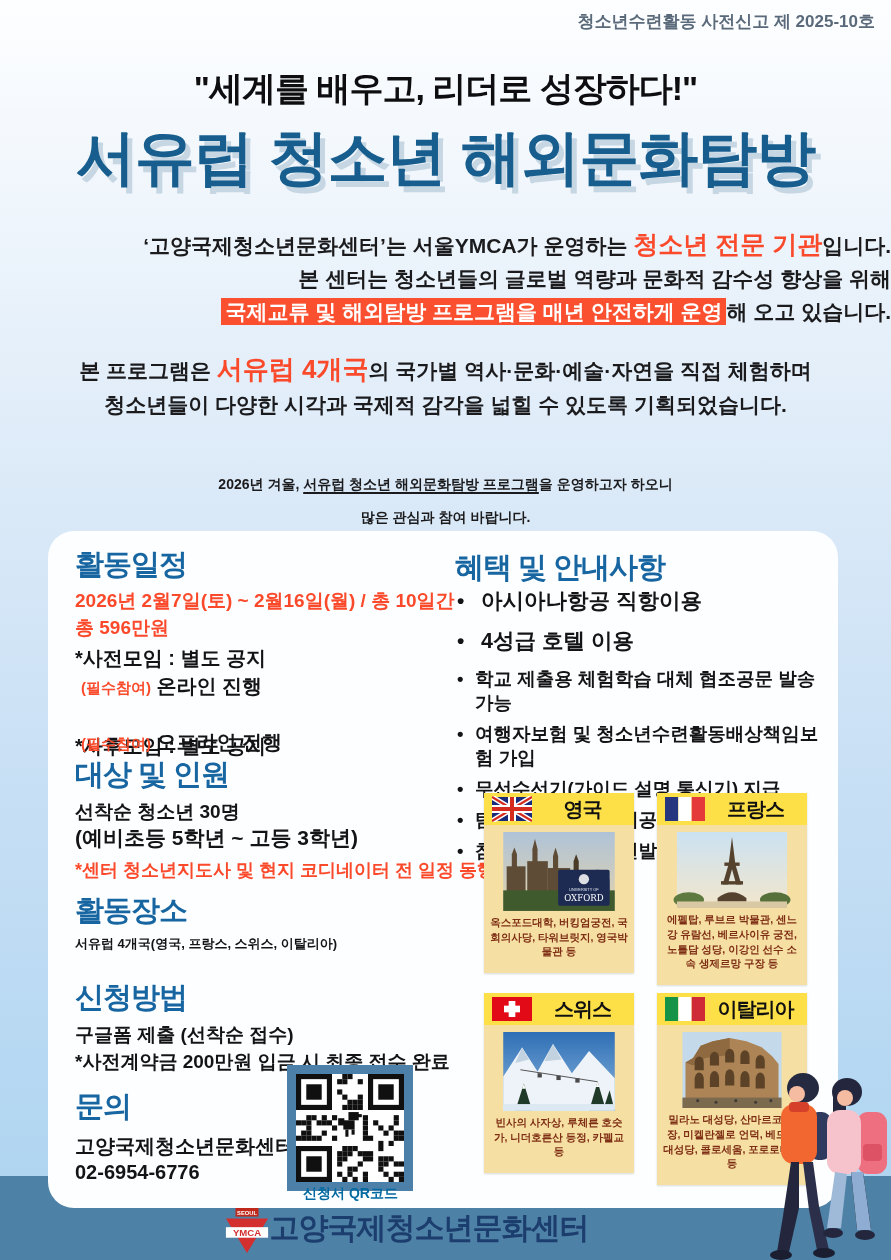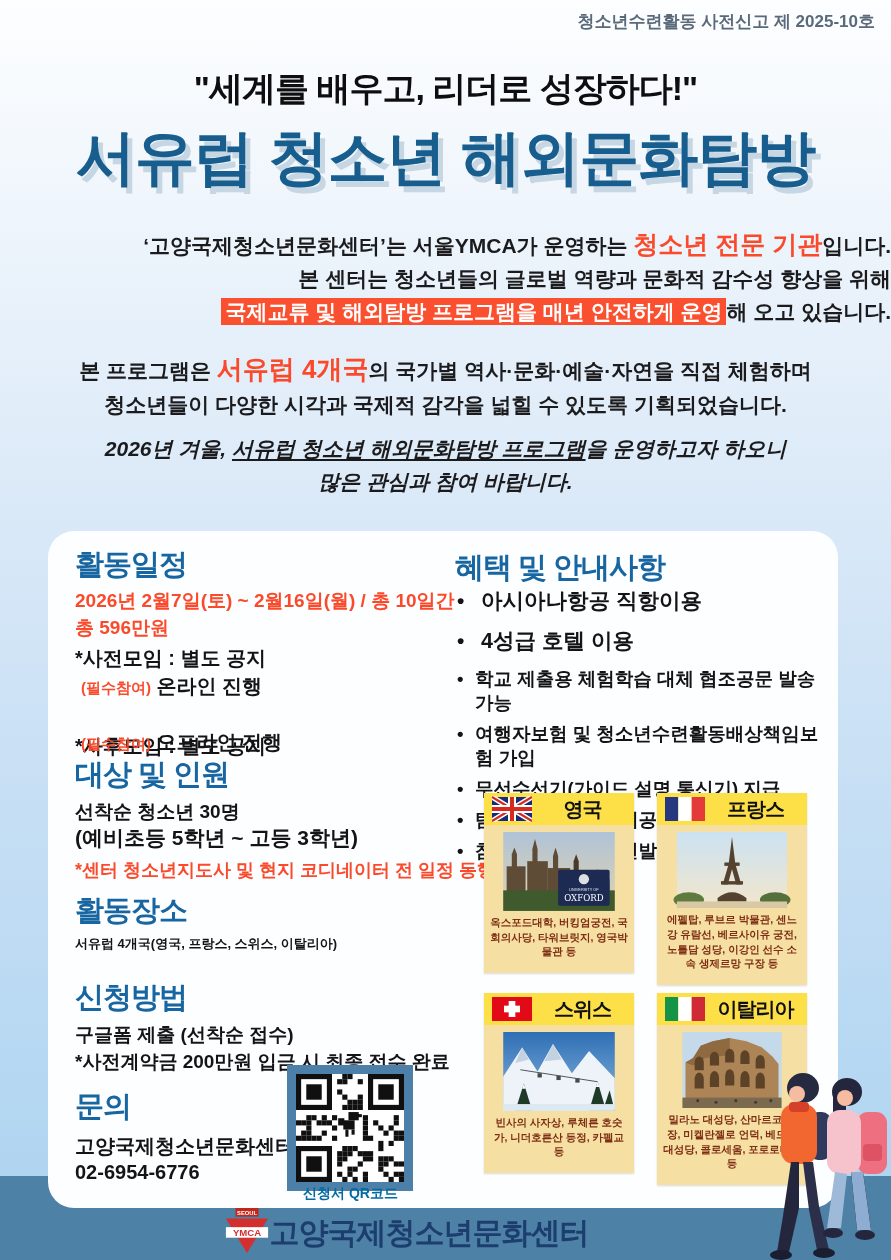--- a/index.html
+++ b/index.html
@@ -7,28 +7,28 @@
   #poster{position:relative;width:891px;height:1260px;overflow:hidden;
     background:linear-gradient(180deg,#FDFEFF 0%,#F0F6FC 15%,#DCEAF8 38%,#C5DEF4 65%,#ABD3F0 100%);}
   
   .notice{position:absolute;top:10px;right:16px;font-size:17px;font-weight:700;color:#5A6A7A;}
   .subtitle{position:absolute;top:66px;left:0;width:100%;text-align:center;font-size:34px;font-weight:800;color:#0E0E10;letter-spacing:-1px;}
   .main-title{position:absolute;top:118px;left:0;width:100%;text-align:center;font-size:60px;font-weight:900;color:#175E8E;letter-spacing:-1px;text-shadow:5px 6px 0 #C6D6E2;}
   
   .intro{position:absolute;left:0;width:100%;text-align:center;color:#1B1B1D;font-weight:600;}
   .intro.p1{top:228px;font-size:21px;line-height:33px;text-align:right;}
   .intro.p2{top:352px;font-size:21px;line-height:34px;}
-  .intro.p3{top:432px;font-size:21px;line-height:33px;font-style:italic;}
+  .intro.p3{top:468px;font-size:14px;line-height:33px;}
   .em-orange{color:#FB4A2B;font-weight:800;font-size:25px;}
   .em-orange.big{font-size:26px;}
   .hl{background:#FB5030;color:#FFFFFF;font-weight:700;padding:2px 4px;}
   .u-bold{font-weight:800;text-decoration:underline;text-decoration-thickness:2px;text-underline-offset:3px;}
   
   .footer-band{position:absolute;left:0;top:1176px;width:891px;height:84px;background:#4E81A6;z-index:1;}
-  .footer-row{position:absolute;left:0;top:1208px;width:812px;display:flex;justify-content:center;align-items:flex-end;z-index:3;}
+  .footer-row{position:absolute;left:0;top:1208px;width:812px;display:flex;justify-content:center;align-items:flex-start;z-index:3;}
   .footer-name{font-size:30px;font-weight:800;color:#1C3E6E;letter-spacing:-1px;}
   
   .card{position:absolute;left:48px;top:531px;width:790px;height:677px;background:#FDFEFF;border-radius:26px;z-index:2;}
   .sec-h{position:absolute;font-size:29px;font-weight:800;color:#1766A1;letter-spacing:-1px;}
   .l27{left:27px;}
   .orange-line{position:absolute;left:27px;font-size:19px;font-weight:700;color:#FB4A2B;}
   .blk-line{position:absolute;left:27px;font-size:20px;font-weight:700;color:#141416;}
   .tag{color:#FB4A2B;font-size:15px;font-weight:700;}
   .note-orange{position:absolute;left:27px;font-size:18px;font-weight:700;color:#FB4A2B;}
   

